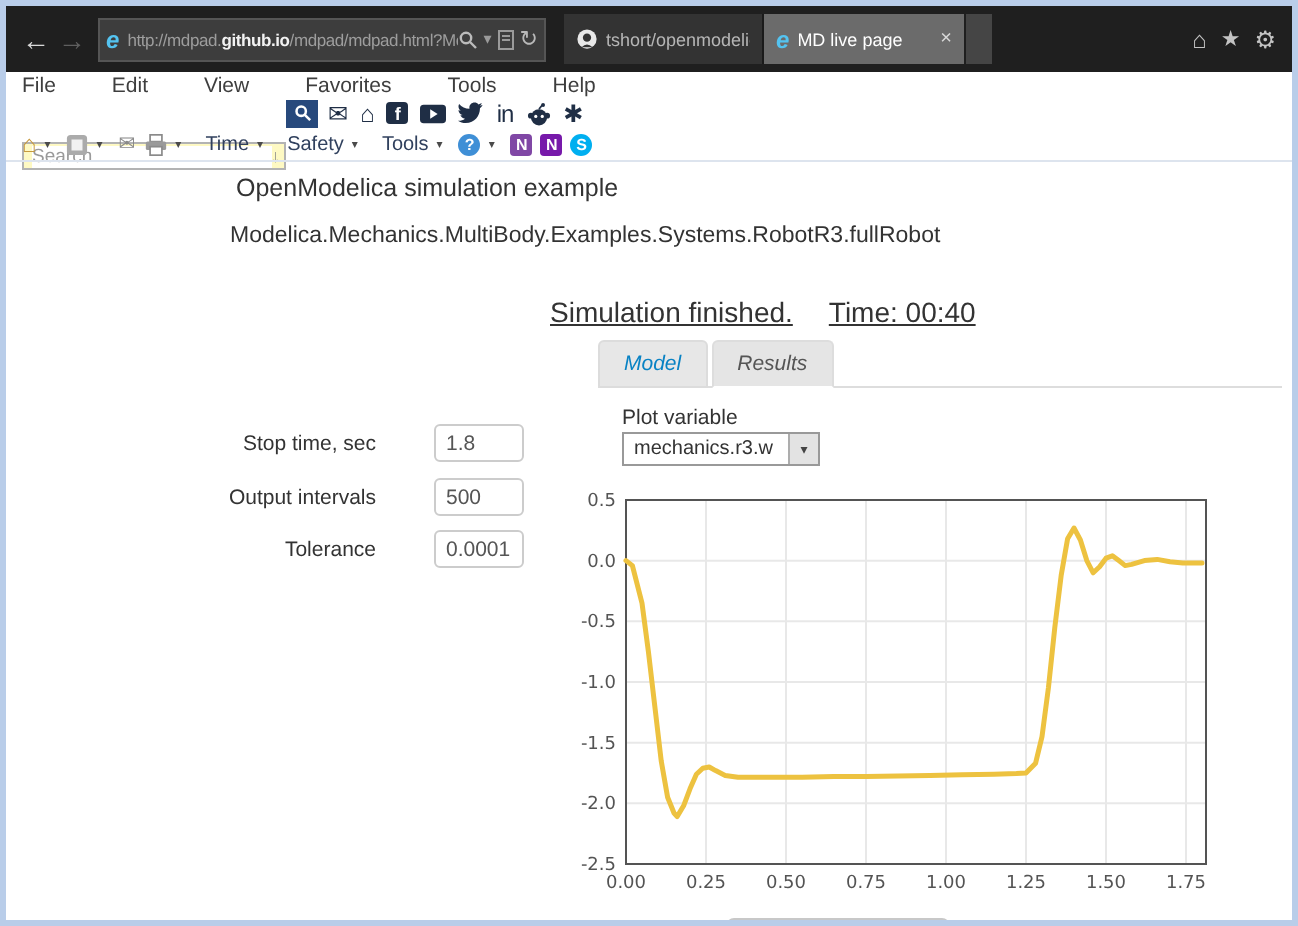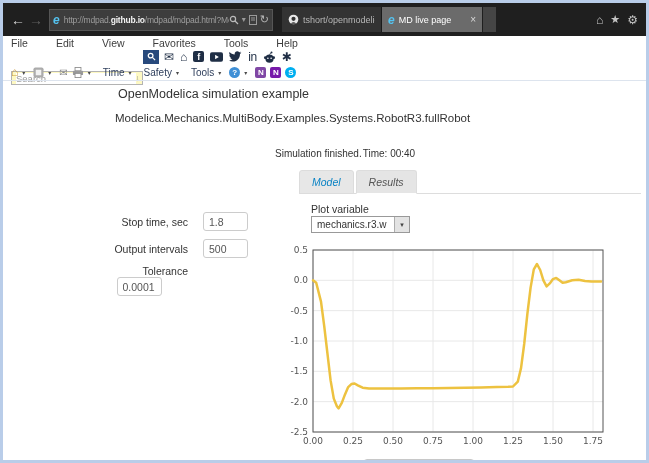--- a/index.html
+++ b/index.html
@@ -40,24 +40,24 @@
   .cmdbar .caret { font-size: 6px; color: #4a4a4a; margin-right: 4px; }
   .cmd-label { margin-left: 4px; }
   .badge { display: inline-flex; width: 11px; height: 11px; align-items: center; justify-content: center; color: #fff; font-size: 8px; font-weight: bold; border-radius: 2px; }
   .badge.round { border-radius: 50%; }
   .house { color: #c79a3f; font-size: 12px; }
   .sep-line { position: absolute; top: 77px; left: 0; right: 0; height: 1px; background: #dde4ee; }
 
   
   .page-title { position: absolute; left: 115px; top: 84px; font-size: 12.5px; color: #333; }
   .model-path { position: absolute; left: 112px; top: 109px; font-size: 11.5px; color: #333; }
-  .status-line { position: absolute; left: 272px; top: 145px; font-size: 10px; color: #333; display: flex; gap: 1px; }
+  .status-line { position: absolute; left: 272px; top: 145px; font-size: 14px; color: #333; display: flex; gap: 18px; text-decoration: underline; }
 
   .form-row { position: absolute; left: 72px; display: flex; align-items: center; }
-  .form-row label { width: 113px; text-align: right; font-size: 10.5px; color: #333; margin-right: 15px; }
+  .form-row label { width: 113px; text-align: right; font-size: 10.5px; color: #333; margin-right: 29px; }
   .form-row input { width: 45px; height: 19px; border: 1px solid #ccc; border-radius: 3px; font-size: 10.5px; color: #555; padding: 0 5px; font-family: "Liberation Sans", sans-serif; }
 
   .tabs { position: absolute; left: 296px; top: 167px; display: flex; z-index: 2; font-style: italic; }
   .tab { font-size: 10.5px; padding: 5px 12px; border: 1px solid transparent; border-radius: 3px 3px 0 0; margin-bottom: -1px; cursor: default; }
   .tab.model { background: #e7e7e7; border-color: #dcdcdc; color: #0882c4; margin-right: 2px; }
   .tab.results { background: #e5e5e5; border-color: #ddd; border-bottom-color: #fff; color: #555; }
   .tab-divider { position: absolute; left: 296px; top: 190px; width: 342px; border-top: 1px solid #ddd; z-index: 1; }
 
   .plot-label { position: absolute; left: 308px; top: 200px; font-size: 10.5px; color: #333; }
   .plot-select { position: absolute; left: 308px; top: 213px; width: 99px; height: 17px; border: 1px solid #999; background: #fff; display: flex; align-items: center; font-size: 10px; color: #333; }
@@ -201,21 +201,21 @@
   </div>
 
   <div class="form-row" style="top:209px;">
     <label>Stop time, sec</label>
     <input type="text" value="1.8" style="">
   </div>
   <div class="form-row" style="top:236px;">
     <label>Output intervals</label>
     <input type="text" value="500" style="">
   </div>
-  <div class="form-row" style="top:262px;flex-direction:column;">
+  <div class="form-row" style="top:262px;">
     <label>Tolerance</label>
     <input type="text" value="0.0001" style="">
   </div>
 
   <div class="tabs">
     <div class="tab model">Model</div>
     <div class="tab results">Results</div>
   </div>
   <div class="tab-divider"></div>
 

